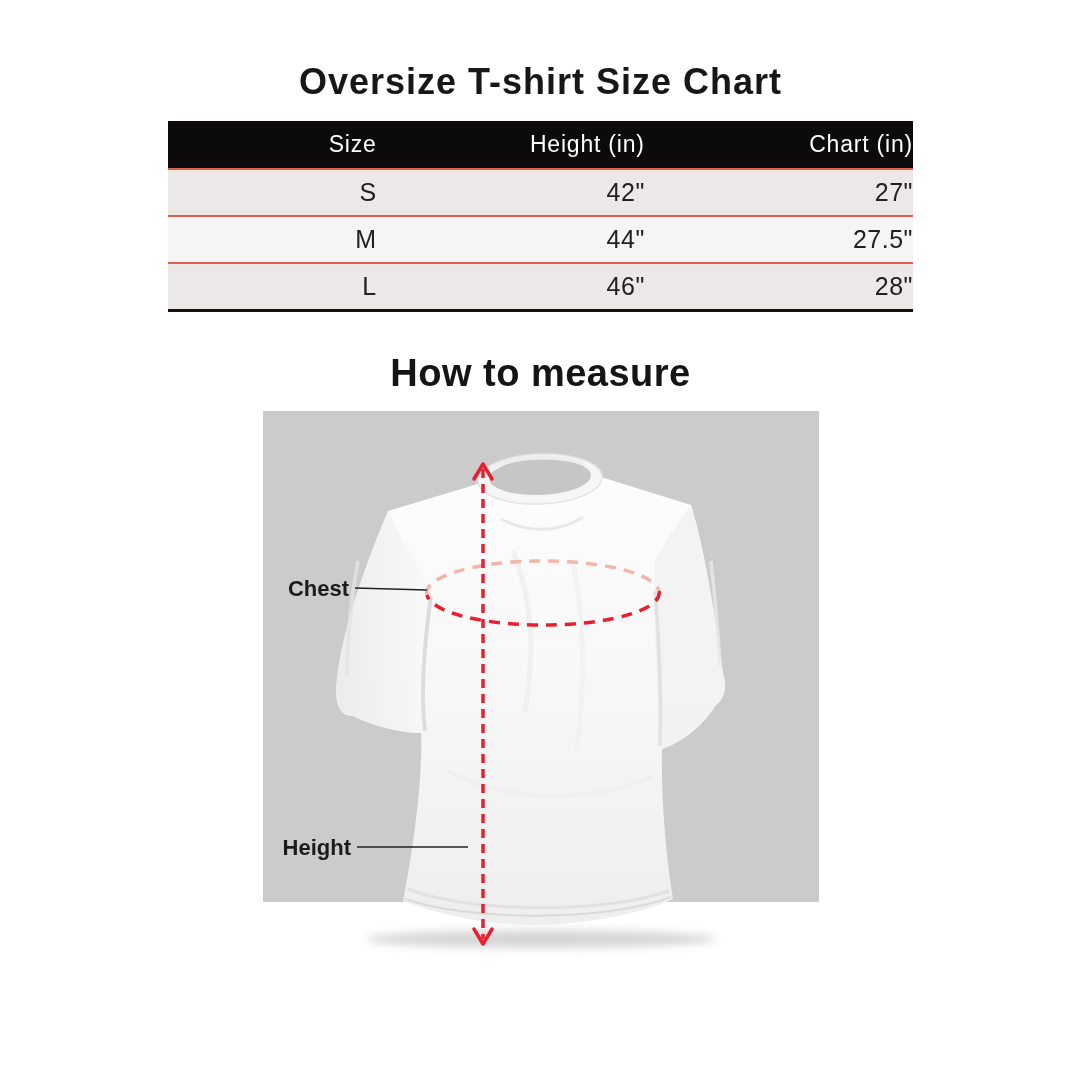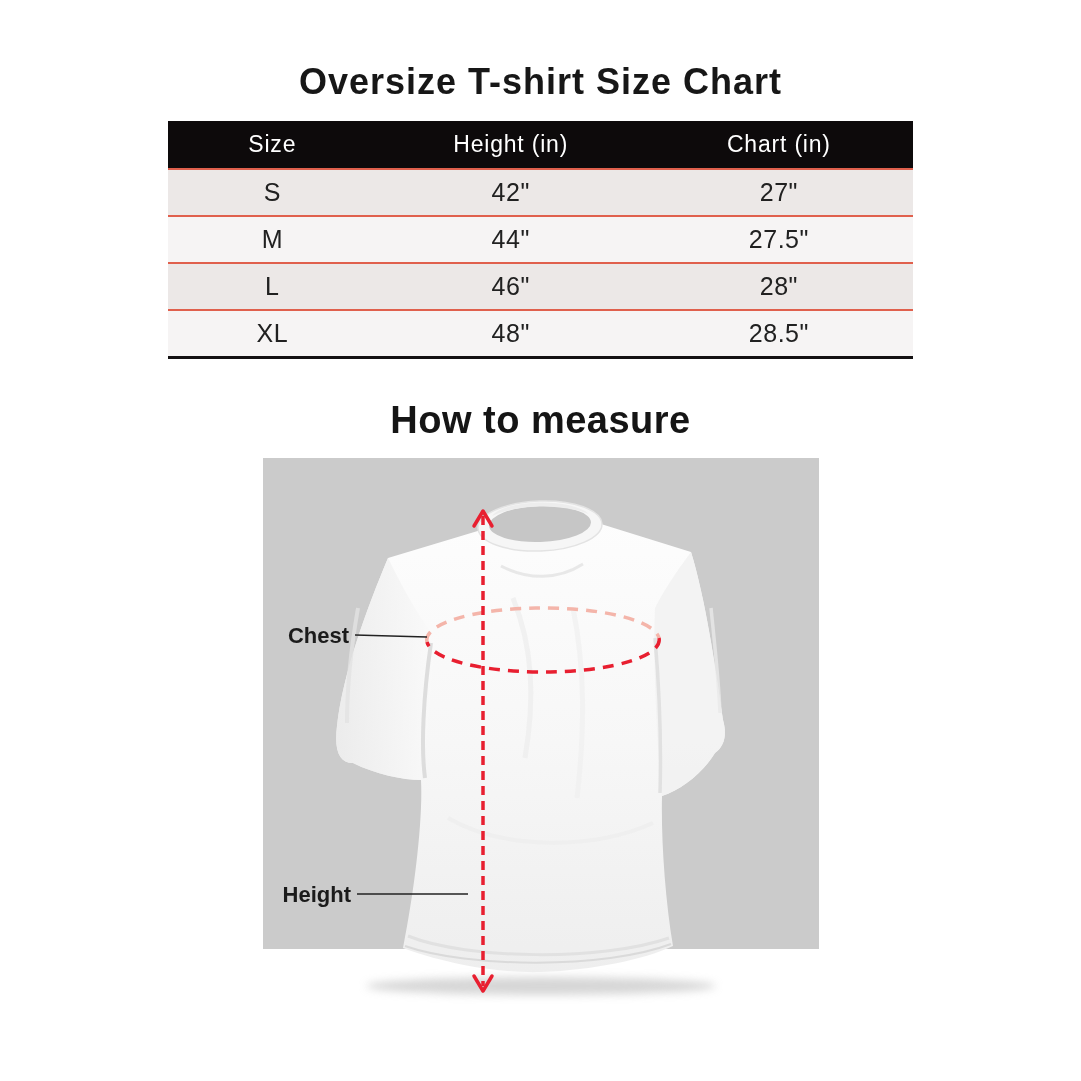--- a/index.html
+++ b/index.html
@@ -29,21 +29,21 @@
     width: 745px;
     margin: 18px auto 0 auto;
   }
   table.size-chart {
     width: 100%;
     border-collapse: collapse;
     table-layout: fixed;
     border-bottom: 3px solid #141112;
   }
   table.size-chart th, table.size-chart td {
-    text-align: center;
+    text-align: right;
     padding: 0;
   }
   table.size-chart thead tr {
     background: #0d0a0b;
     height: 48px;
   }
   table.size-chart thead th {
     color: #ffffff;
     font-size: 23px;
     font-weight: 400;
@@ -120,25 +120,20 @@
         </tr>
         <tr>
           <td>M</td>
           <td>44"</td>
           <td>27.5"</td>
         </tr>
         <tr>
           <td>L</td>
           <td>46"</td>
           <td>28"</td>
-        </tr>
-        <tr>
-          <td>XL</td>
-          <td>48"</td>
-          <td>28.5"</td>
         </tr>
       </tbody>
     </table>
   </div>
 
   <h2 class="measure-heading">How to measure</h2>
 
   <div class="measure-box">
     <svg width="556" height="556" viewBox="0 0 556 556">
       <defs>

